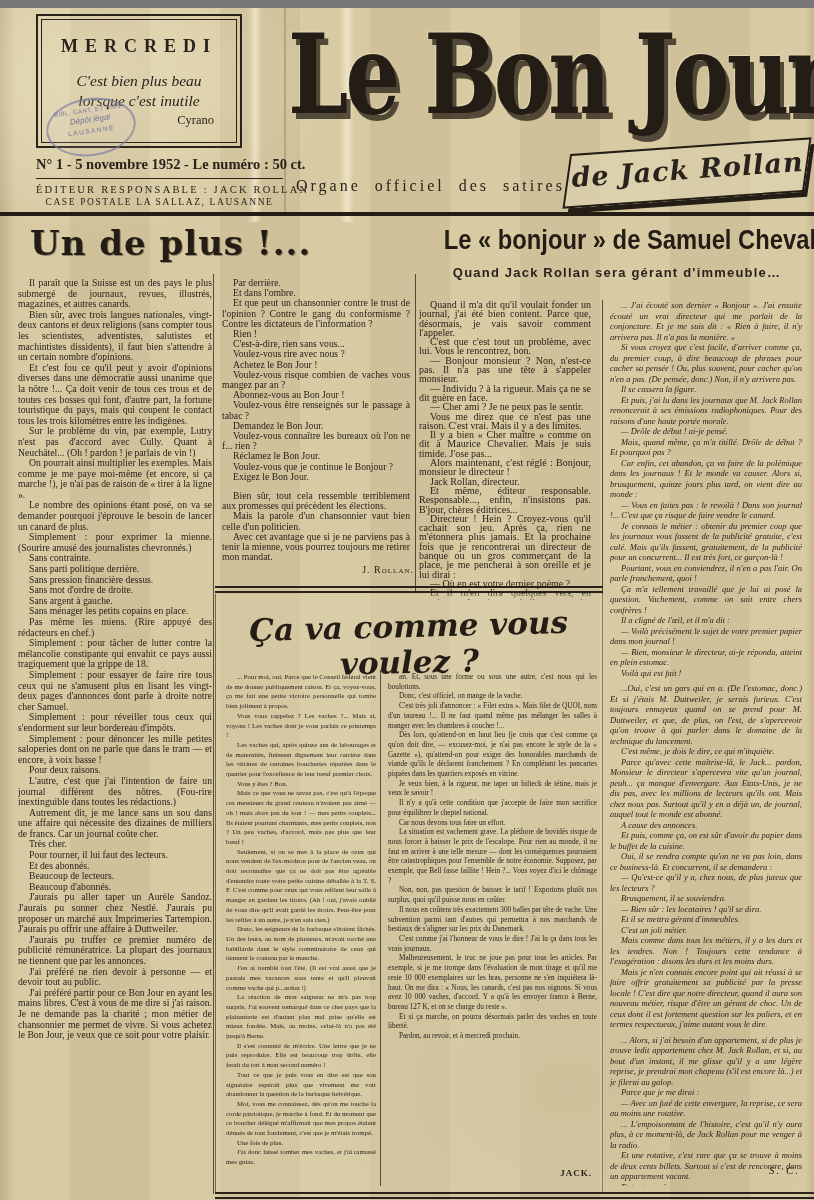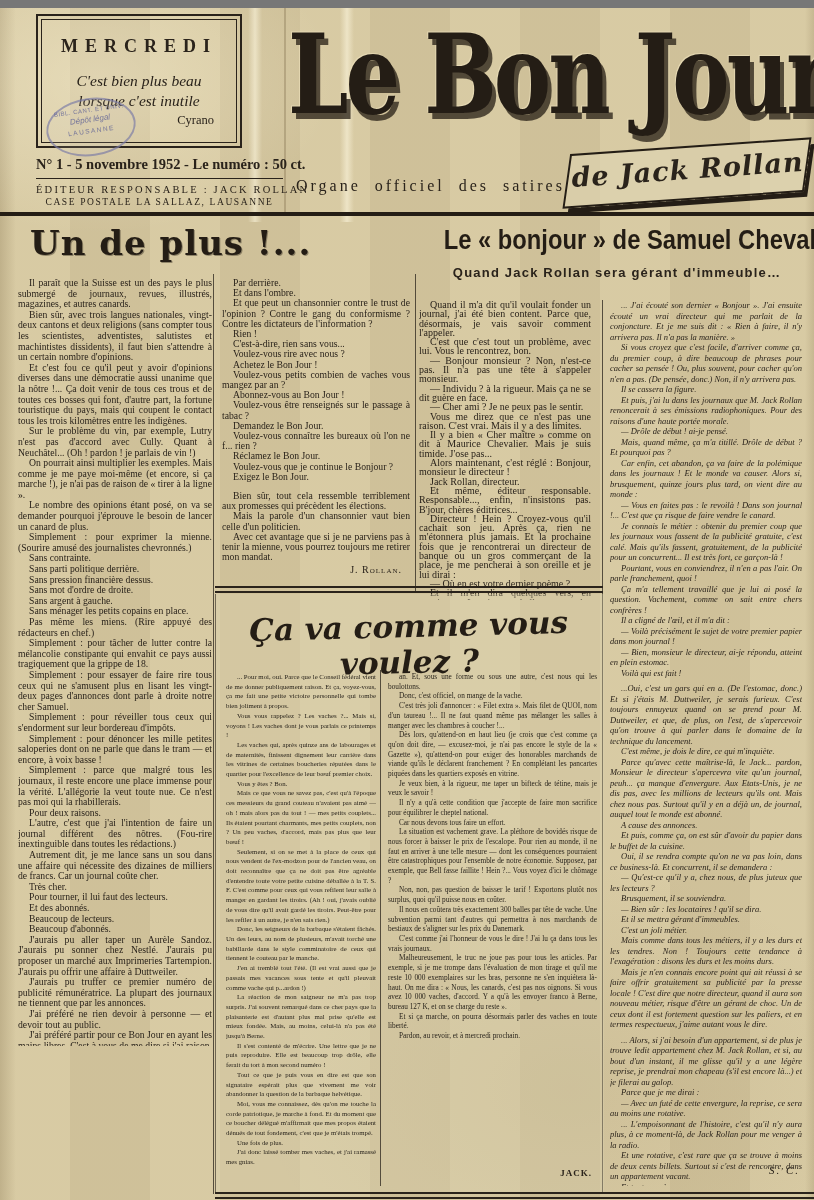--- a/index.html
+++ b/index.html
@@ -56,21 +56,21 @@
   .tcol p{margin:0;text-indent:11px;}
   .sig{position:absolute;text-align:right;font-size:10px;}
 
   
   .title-left{position:absolute;left:30px;top:215px;width:380px;text-align:left;
     font-weight:bold;font-size:34px;letter-spacing:1px;color:#241d15;
     font-family:"DejaVu Serif",serif;text-shadow:1px 1px 0 rgba(38,30,20,.4);}
   .colA{left:18px;top:270px;width:194px;height:768px;font-size:9.7px;line-height:10.6px;}
   .colB{left:222px;top:270px;width:188px;height:286px;font-size:9.7px;line-height:10.2px;}
   .colB p:nth-child(16){margin-top:9px;}
-  .sigB{left:230px;top:556px;width:172px;font-variant:small-caps;letter-spacing:1px;}
+  .sigB{left:242px;top:556px;width:172px;font-variant:small-caps;letter-spacing:1px;}
 
   
   .title-right{position:absolute;left:420px;top:217px;width:394px;text-align:center;}
   .title-right .t{font-family:"Liberation Sans",sans-serif;font-weight:bold;font-size:27px;
     white-space:nowrap;transform:scaleX(.88);transform-origin:center;color:#241d15;}
   .title-right .st{font-family:"Liberation Sans",sans-serif;font-weight:bold;font-size:13px;
     letter-spacing:1.2px;margin-top:9px;}
   .colC1{left:419px;top:292px;width:172px;height:300px;font-size:10px;line-height:9.3px;}
   .colC2{left:610px;top:292px;width:192px;height:886px;font-style:italic;font-size:8.5px;line-height:10.5px;}
   .colC2 p:nth-child(16),.colC2 p:nth-child(29){margin-top:5px;}
@@ -144,21 +144,20 @@
       <p>Sans parti politique derrière.</p>
       <p>Sans pression financière dessus.</p>
       <p>Sans mot d'ordre de droite.</p>
       <p>Sans argent à gauche.</p>
       <p>Sans ménager les petits copains en place.</p>
       <p>Pas même les miens. (Rire appuyé des rédacteurs en chef.)</p>
       <p>Simplement : pour tâcher de lutter contre la mélancolie constipante qui envahit ce pays aussi tragiquement que la grippe de 18.</p>
       <p>Simplement : pour essayer de faire rire tous ceux qui ne s'amusent plus en lisant les vingt-deux pages d'annonces dont parle à droite notre cher Samuel.</p>
       <p>Simplement : pour réveiller tous ceux qui s'endorment sur leur bordereau d'impôts.</p>
       <p>Simplement : pour dénoncer les mille petites saloperies dont on ne parle que dans le tram — et encore, à voix basse !</p>
-      <p>Simplement : parce que malgré tous les journaux, il reste encore une place immense pour la vérité. L'allégorie la veut toute nue. Ce n'est pas moi qui la rhabillerais.</p>
       <p>Pour deux raisons.</p>
       <p>L'autre, c'est que j'ai l'intention de faire un journal différent des nôtres. (Fou-rire inextinguible dans toutes les rédactions.)</p>
       <p>Autrement dit, je me lance sans un sou dans une affaire qui nécessite des dizaines de milliers de francs. Car un journal coûte cher.</p>
       <p>Très cher.</p>
       <p>Pour tourner, il lui faut des lecteurs.</p>
       <p>Et des abonnés.</p>
       <p>Beaucoup de lecteurs.</p>
       <p>Beaucoup d'abonnés.</p>
       <p>J'aurais pu aller taper un Aurèle Sandoz. J'aurais pu sonner chez Nestlé. J'aurais pu proposer un marché aux Imprimeries Tartempion. J'aurais pu offrir une affaire à Duttweiler.</p>
       <p>J'aurais pu truffer ce premier numéro de publicité rémunératrice. La plupart des journaux ne tiennent que par les annonces.</p>
@@ -166,21 +165,21 @@
       <p>J'ai préféré partir pour ce Bon Jour en ayant les mains libres. C'est à vous de me dire si j'ai raison. Je ne demande pas la charité ; mon métier de chansonnier me permet de vivre. Si vous achetez le Bon Jour, je veux que ce soit pour votre plaisir.</p>
     </div>
   <div class="tcol colB">
       <p>Par derrière.</p>
       <p>Et dans l'ombre.</p>
       <p>Et que peut un chansonnier contre le trust de l'opinion ? Contre le gang du conformisme ? Contre les dictateurs de l'information ?</p>
       <p>Rien !</p>
       <p>C'est-à-dire, rien sans vous...</p>
       <p>Voulez-vous rire avec nous ?</p>
       <p>Achetez le Bon Jour !</p>
-      <p>Voulez-vous petits combien de vaches vous mangez par an ?</p>
+      <p>Voulez-vous risque combien de vaches vous mangez par an ?</p>
       <p>Abonnez-vous au Bon Jour !</p>
       <p>Voulez-vous être renseignés sur le passage à tabac ?</p>
       <p>Demandez le Bon Jour.</p>
       <p>Voulez-vous connaître les bureaux où l'on ne f... rien ?</p>
       <p>Réclamez le Bon Jour.</p>
       <p>Voulez-vous que je continue le Bonjour ?</p>
       <p>Exigez le Bon Jour.</p>
       <p>Bien sûr, tout cela ressemble terriblement aux promesses qui précèdent les élections.</p>
       <p>Mais la parole d'un chansonnier vaut bien celle d'un politicien.</p>
       <p>Avec cet avantage que si je ne parviens pas à tenir la mienne, vous pourrez toujours me retirer mon mandat.</p>

